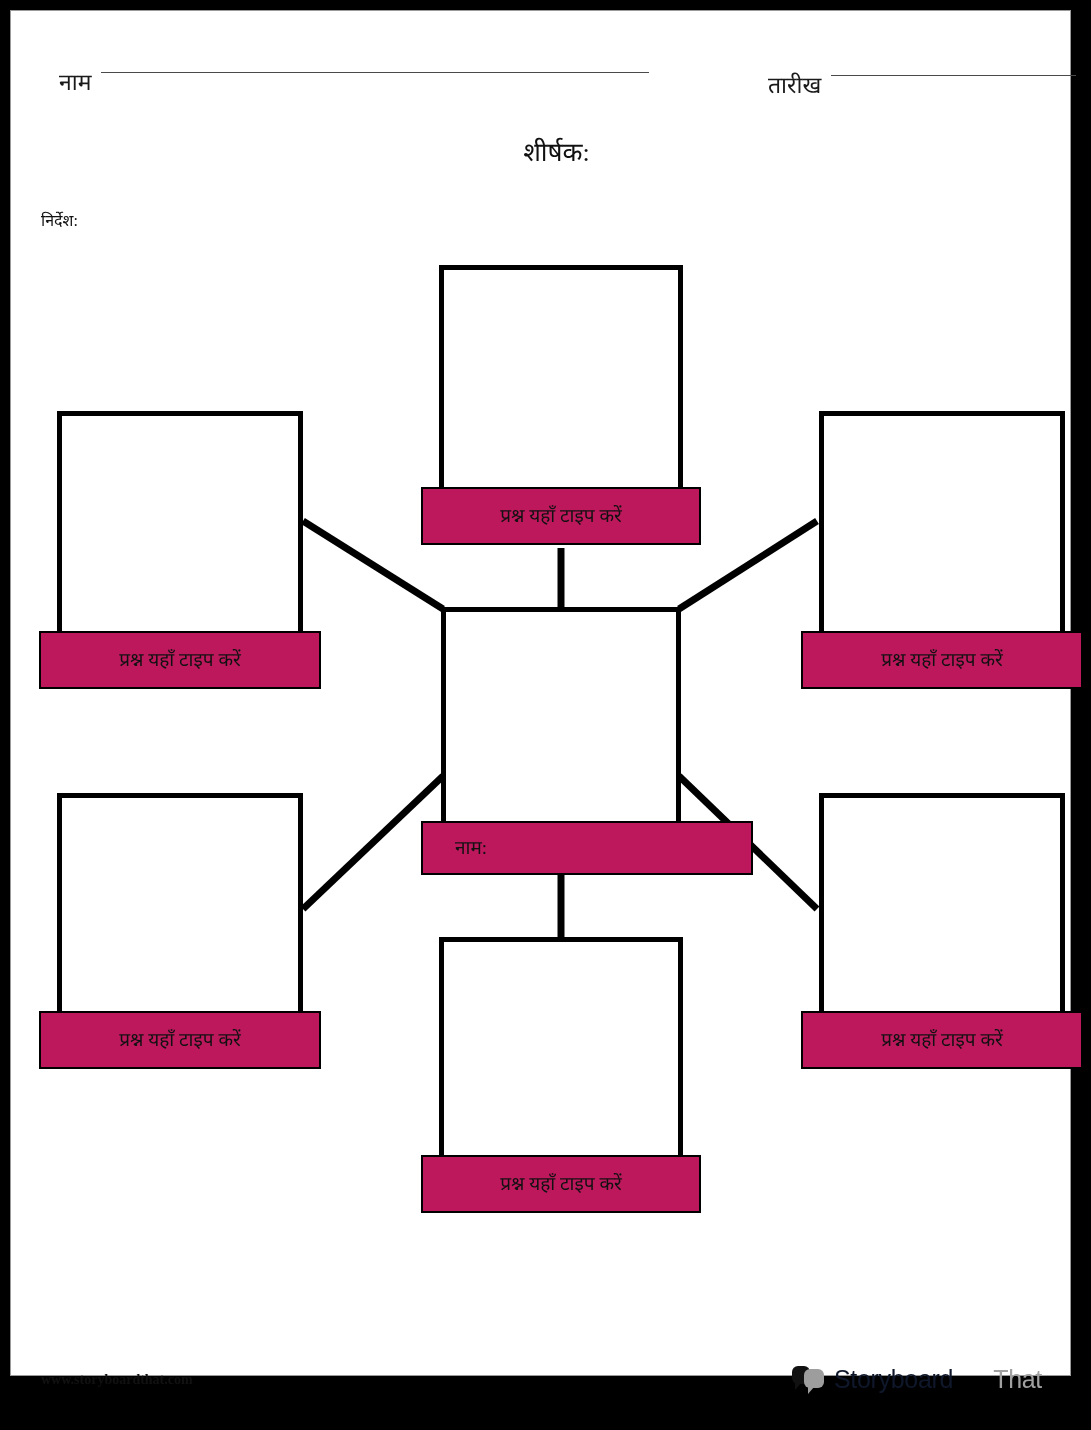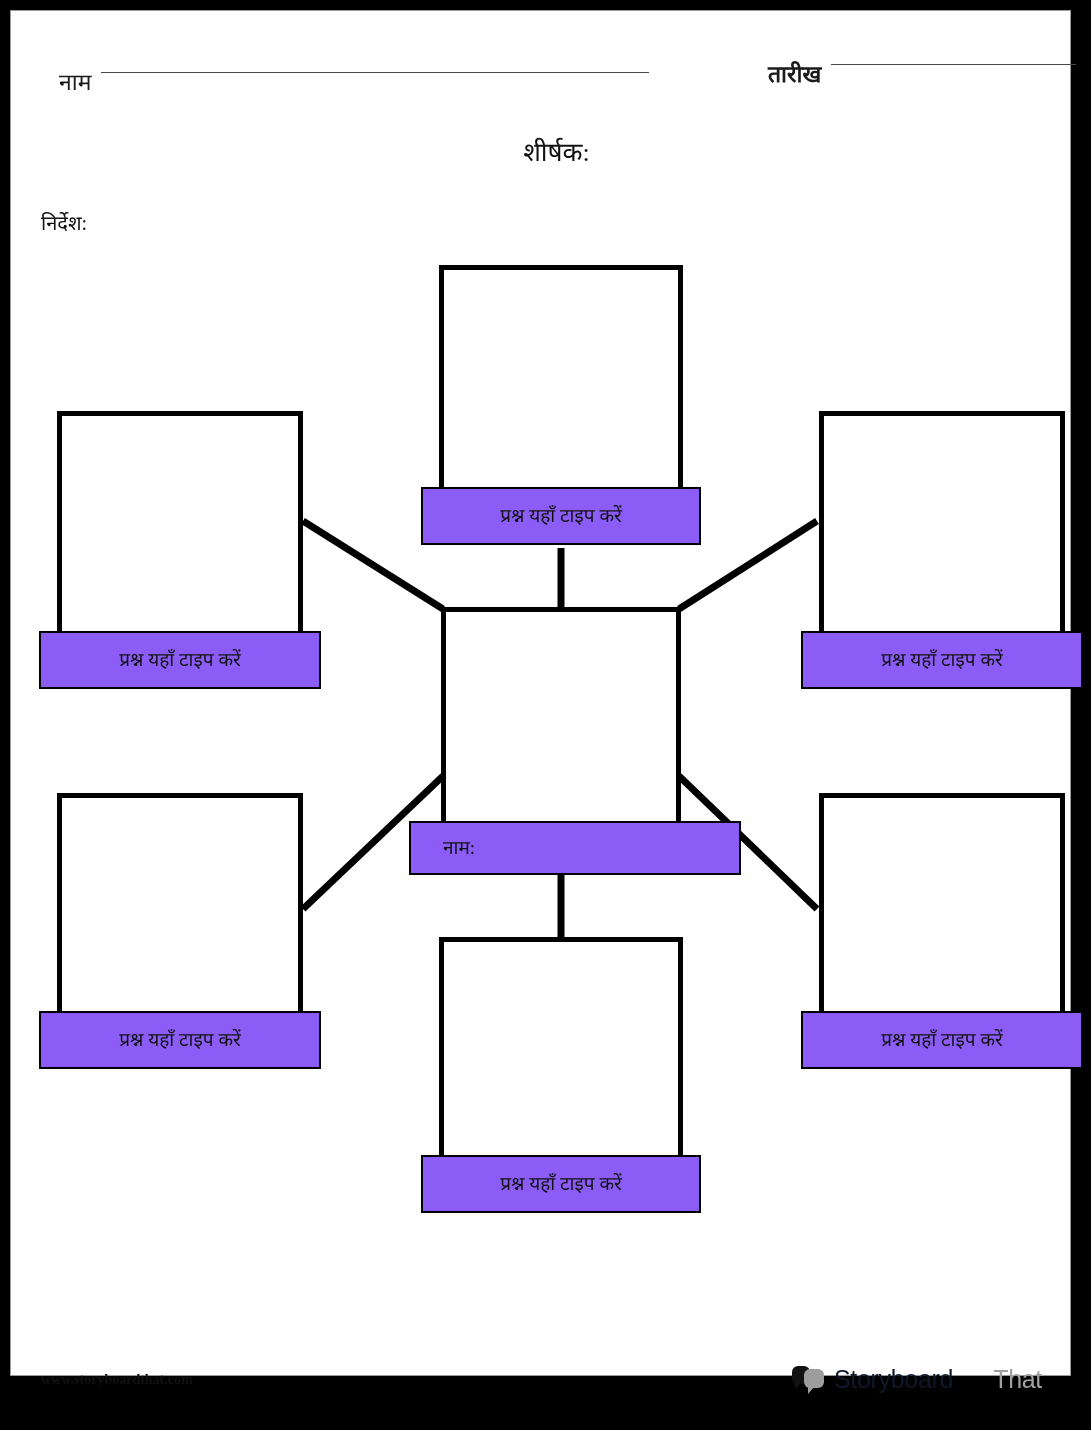--- a/index.html
+++ b/index.html
@@ -48,38 +48,38 @@
   .field-rule {
     display: inline-block;
     border-bottom: 1.6px solid #4a4a4a;
     margin-left: 10px;
     height: 1px;
   }
 
   #name-field  { left: 48px;  top: 60px; }
   #name-field .field-rule { width: 548px; }
 
-  #date-field  { left: 757px; top: 52px; font-weight: bold; }
+  #date-field  { left: 757px; top: 63px; }
   #date-field .field-rule { width: 245px; }
 
   #title-line {
     position: absolute;
     left: 0;
     top: 122px;
     width: 1091px;
     text-align: center;
     font-size: 26px;
     color: #111111;
   }
 
   #directions-line {
     position: absolute;
     left: 30px;
     top: 198px;
-    font-size: 20px;
+    font-size: 16px;
     color: #111111;
   }
 
   
   #diagram {
     position: absolute;
     left: 0;
     top: 0;
     width: 1091px;
     height: 1430px;
@@ -94,21 +94,21 @@
     box-sizing: border-box;
     border: 5px solid #000000;
     border-bottom: none;
     background: #ffffff;
   }
 
   .node-caption {
     position: absolute;
     box-sizing: border-box;
     border: 2.5px solid #000000;
-    background: #8b5cf6;
+    background: #be185d;
     display: flex;
     align-items: center;
     justify-content: center;
     font-size: 19px;
     color: #111111;
     line-height: 1.2;
   }
   .node-caption.left-align {
     justify-content: flex-start;
     padding-left: 12px;
@@ -229,21 +229,21 @@
 
     <div class="node">
       <div class="node-frame" style="left:808px; top:400px; width:246px; height:220px;"></div>
       <div class="node-caption" style="left:790px; top:620px; width:282px; height:58px;">
         <span>प्रश्न यहाँ टाइप करें</span>
       </div>
     </div>
 
     <div class="node">
       <div class="node-frame" style="left:430px; top:596px; width:240px; height:214px;"></div>
-      <div class="node-caption left-align" style="left:398px; top:810px; width:332px; height:54px;padding-left:32px;">
+      <div class="node-caption left-align" style="left:410px; top:810px; width:332px; height:54px;padding-left:32px;">
         <span>नाम:</span>
       </div>
     </div>
 
     <div class="node">
       <div class="node-frame" style="left:46px; top:782px; width:246px; height:220px;"></div>
       <div class="node-caption" style="left:28px; top:1000px; width:282px; height:58px;">
         <span>प्रश्न यहाँ टाइप करें</span>
       </div>
     </div>

